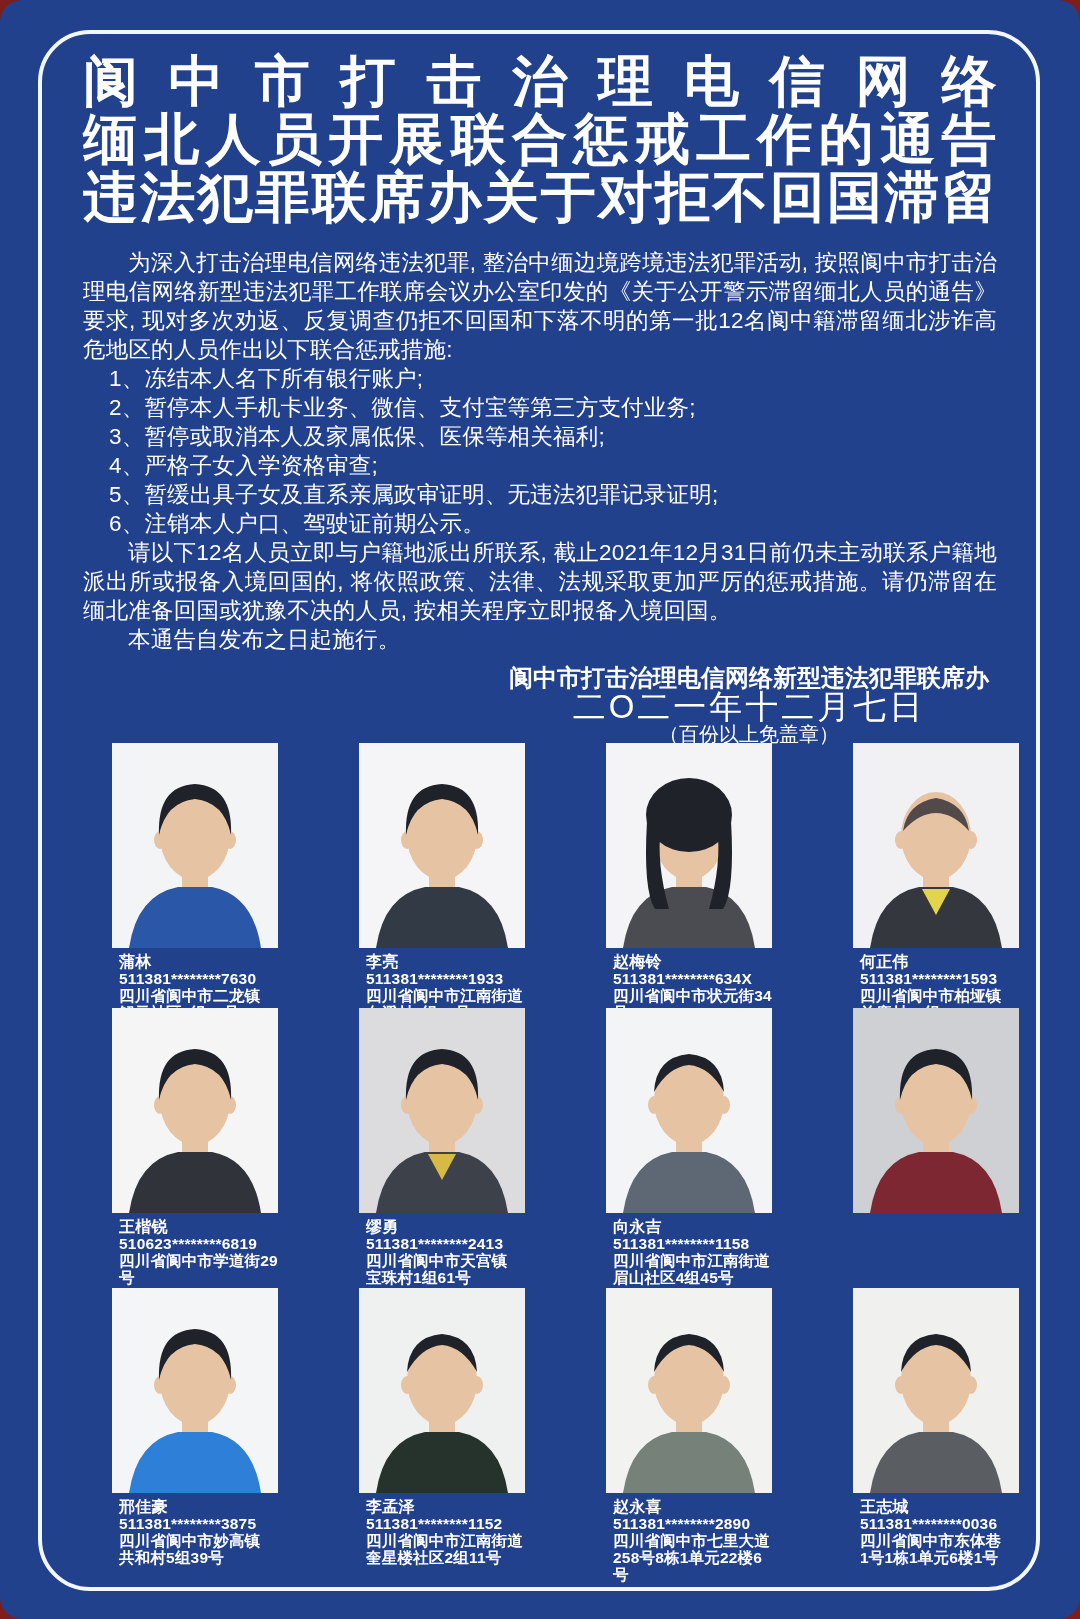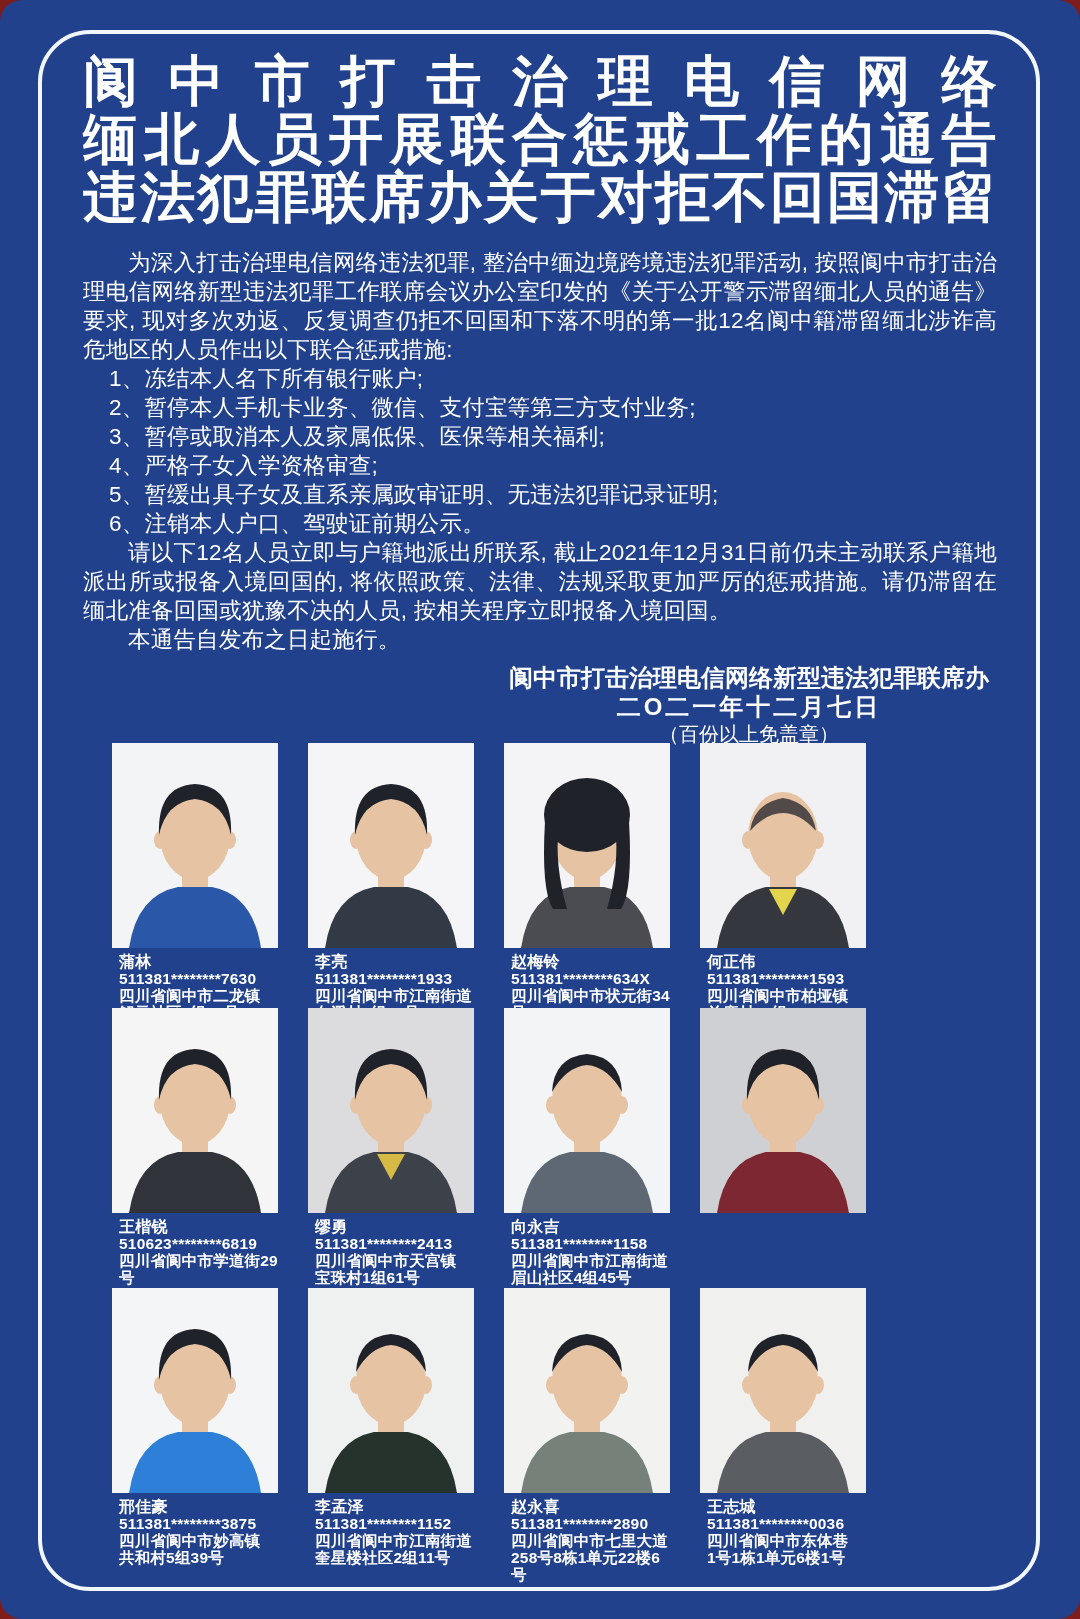--- a/index.html
+++ b/index.html
@@ -12,25 +12,25 @@
   .title{font-weight:900;font-size:55px;line-height:58px;margin:0 0 22px 0;letter-spacing:0.5px;}
   .title .tline{text-align:justify;text-align-last:justify;white-space:nowrap;}
   
   .bodytext{font-weight:400;font-size:22.5px;line-height:29px;text-align:justify;letter-spacing:0.2px;}
   .para{margin:0;text-indent:2em;}
   .measures{list-style:none;margin:0;padding:0 0 0 26px;}
   .measures li{margin:0;}
   
   .signature{margin:10px 8px 0 auto;width:-moz-fit-content;width:fit-content;text-align:center;}
   .sig-org{font-size:24px;font-weight:800;line-height:28px;}
-  .sig-date{font-size:24px;font-weight:700;line-height:30px;letter-spacing:3px;}
+  .sig-date{font-size:33px;font-weight:400;line-height:30px;letter-spacing:3px;}
   .sig-note{font-size:20px;font-weight:400;line-height:24px;}
   
   .people-grid{position:absolute;left:112px;top:743px;width:850px;display:grid;
-    grid-template-columns:repeat(4,166px);column-gap:30px;grid-template-rows:265px 280px auto;color:#fff;}
+    grid-template-columns:repeat(4,166px);column-gap:81px;grid-template-rows:265px 280px auto;color:#fff;}
   .person-card{position:relative;}
   .photo{width:166px;height:205px;display:block;}
   .caption{margin-top:5px;padding-left:7px;font-size:15.5px;font-weight:700;line-height:17px;letter-spacing:0.2px;}
   .caption .nm{font-size:16px;}
 </style>
 </head>
 <body>
 
 <div class="page">
   <div class="poster"></div>

